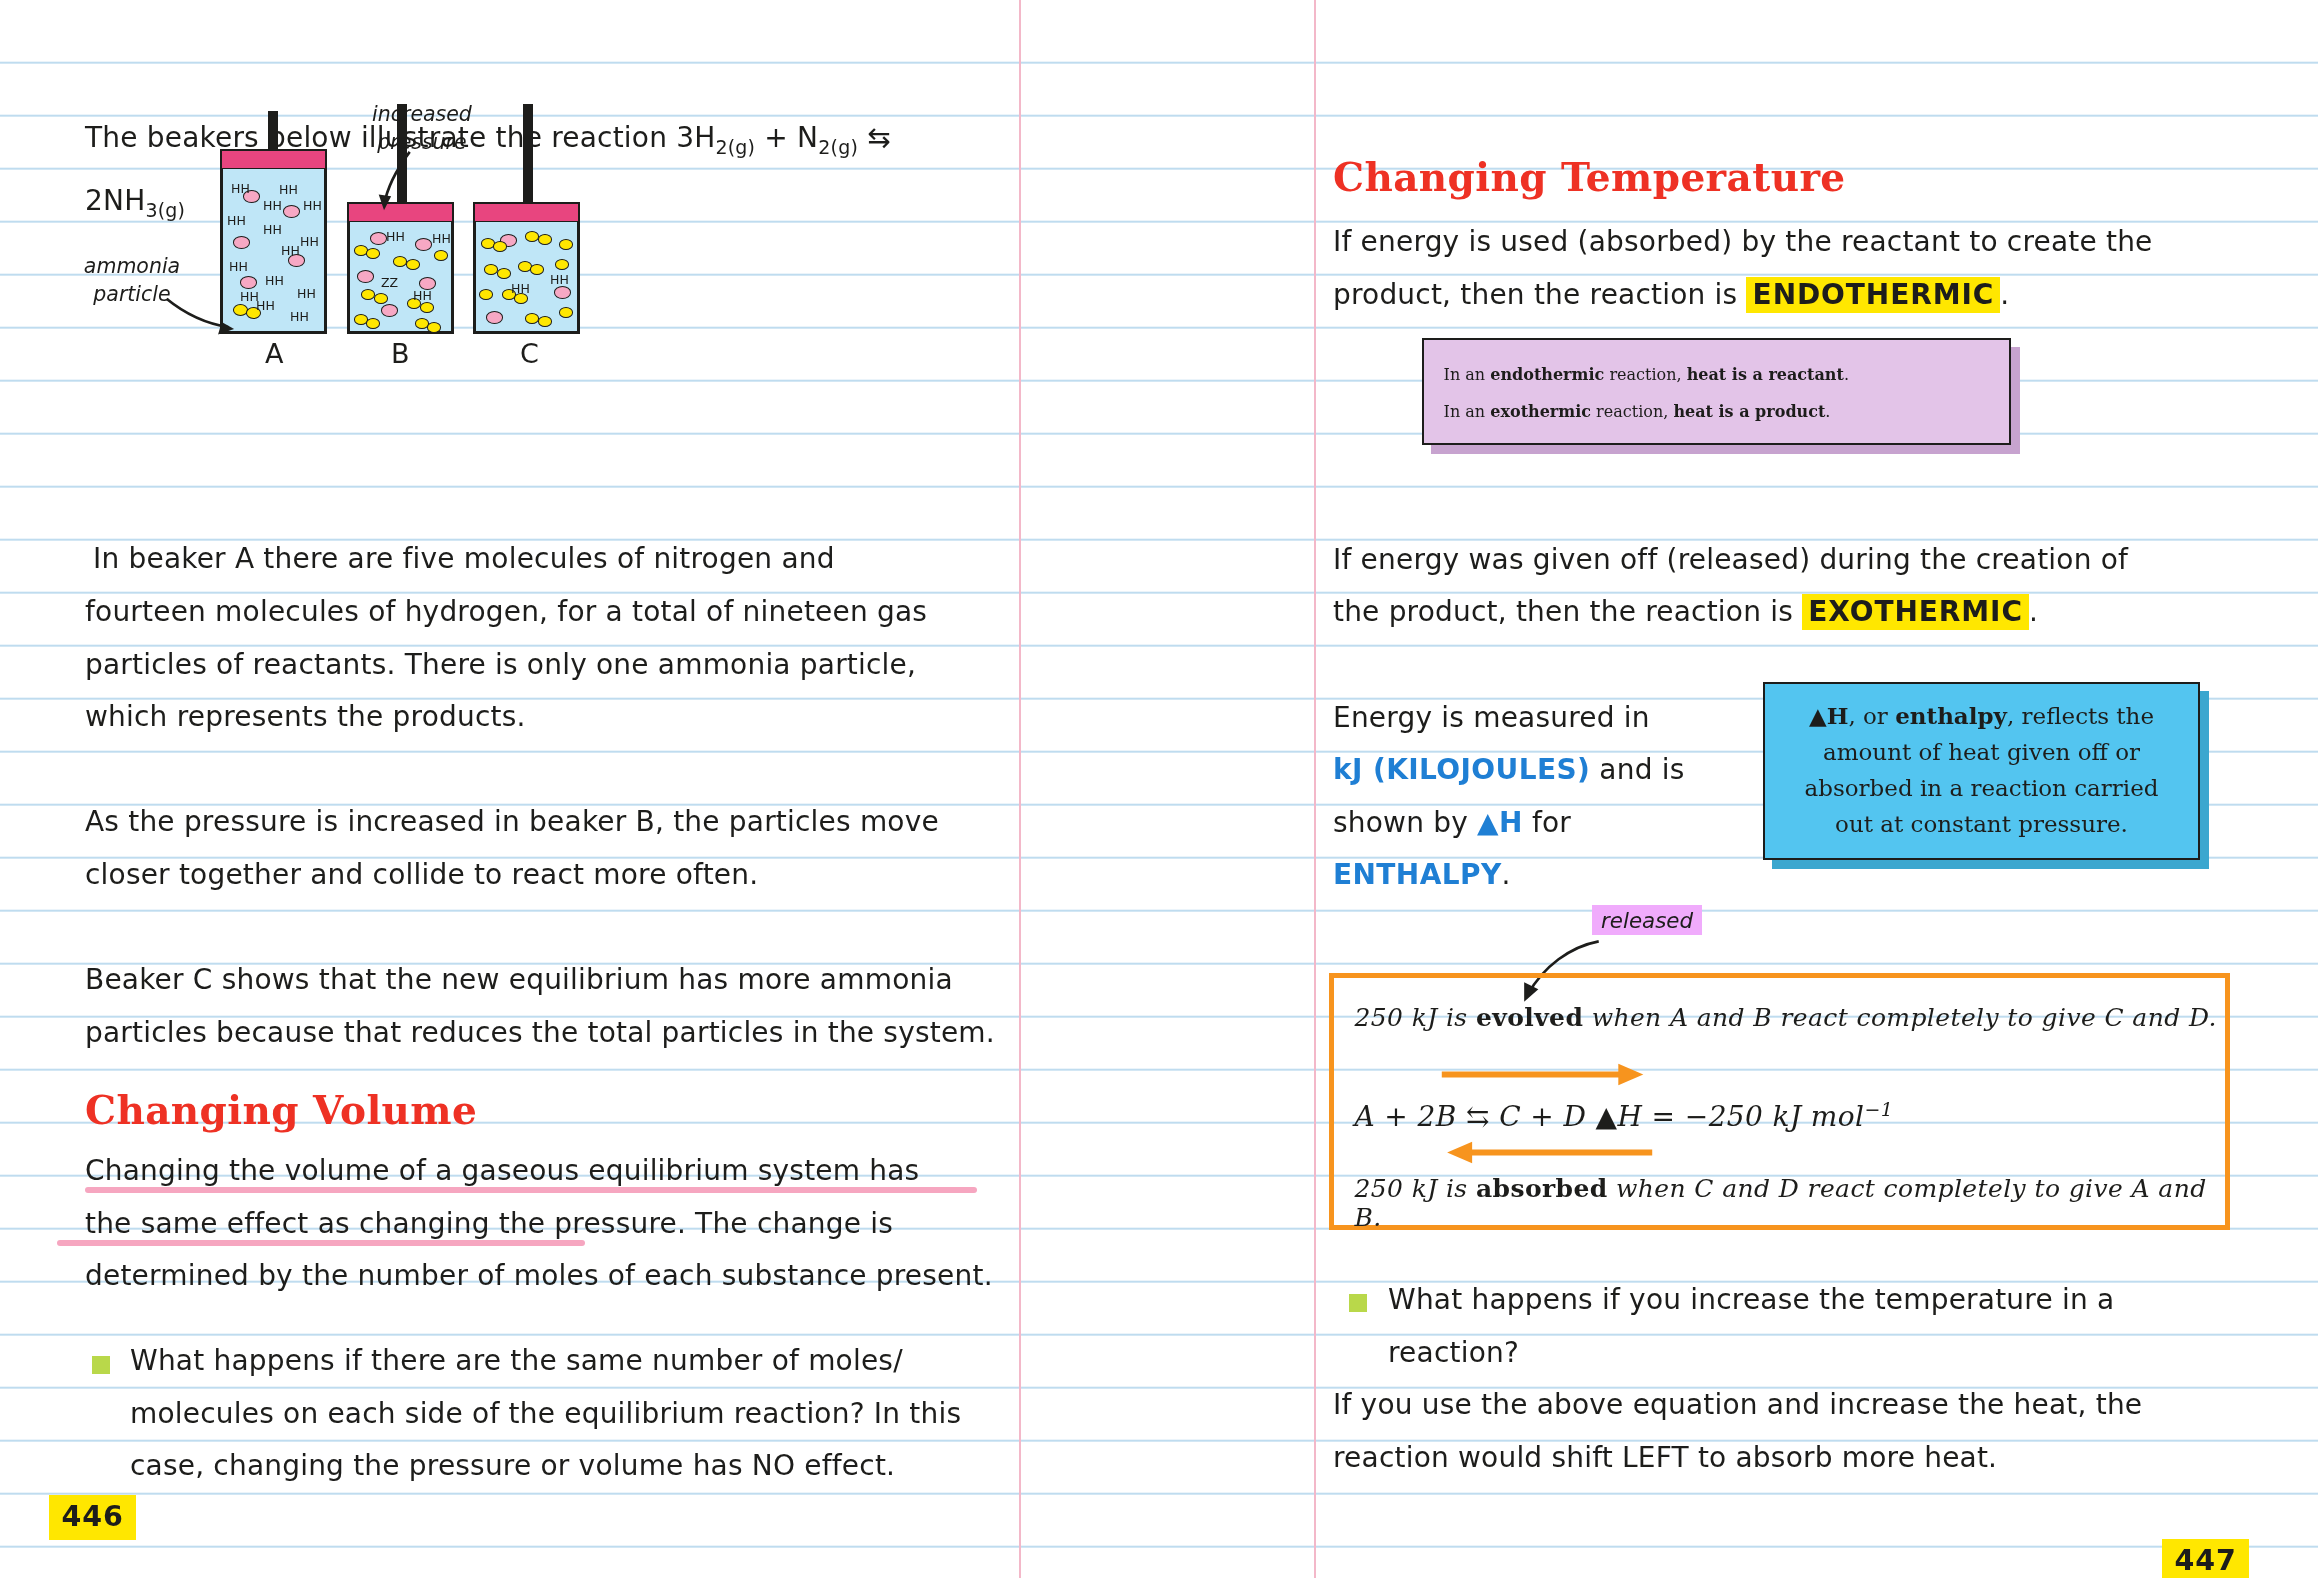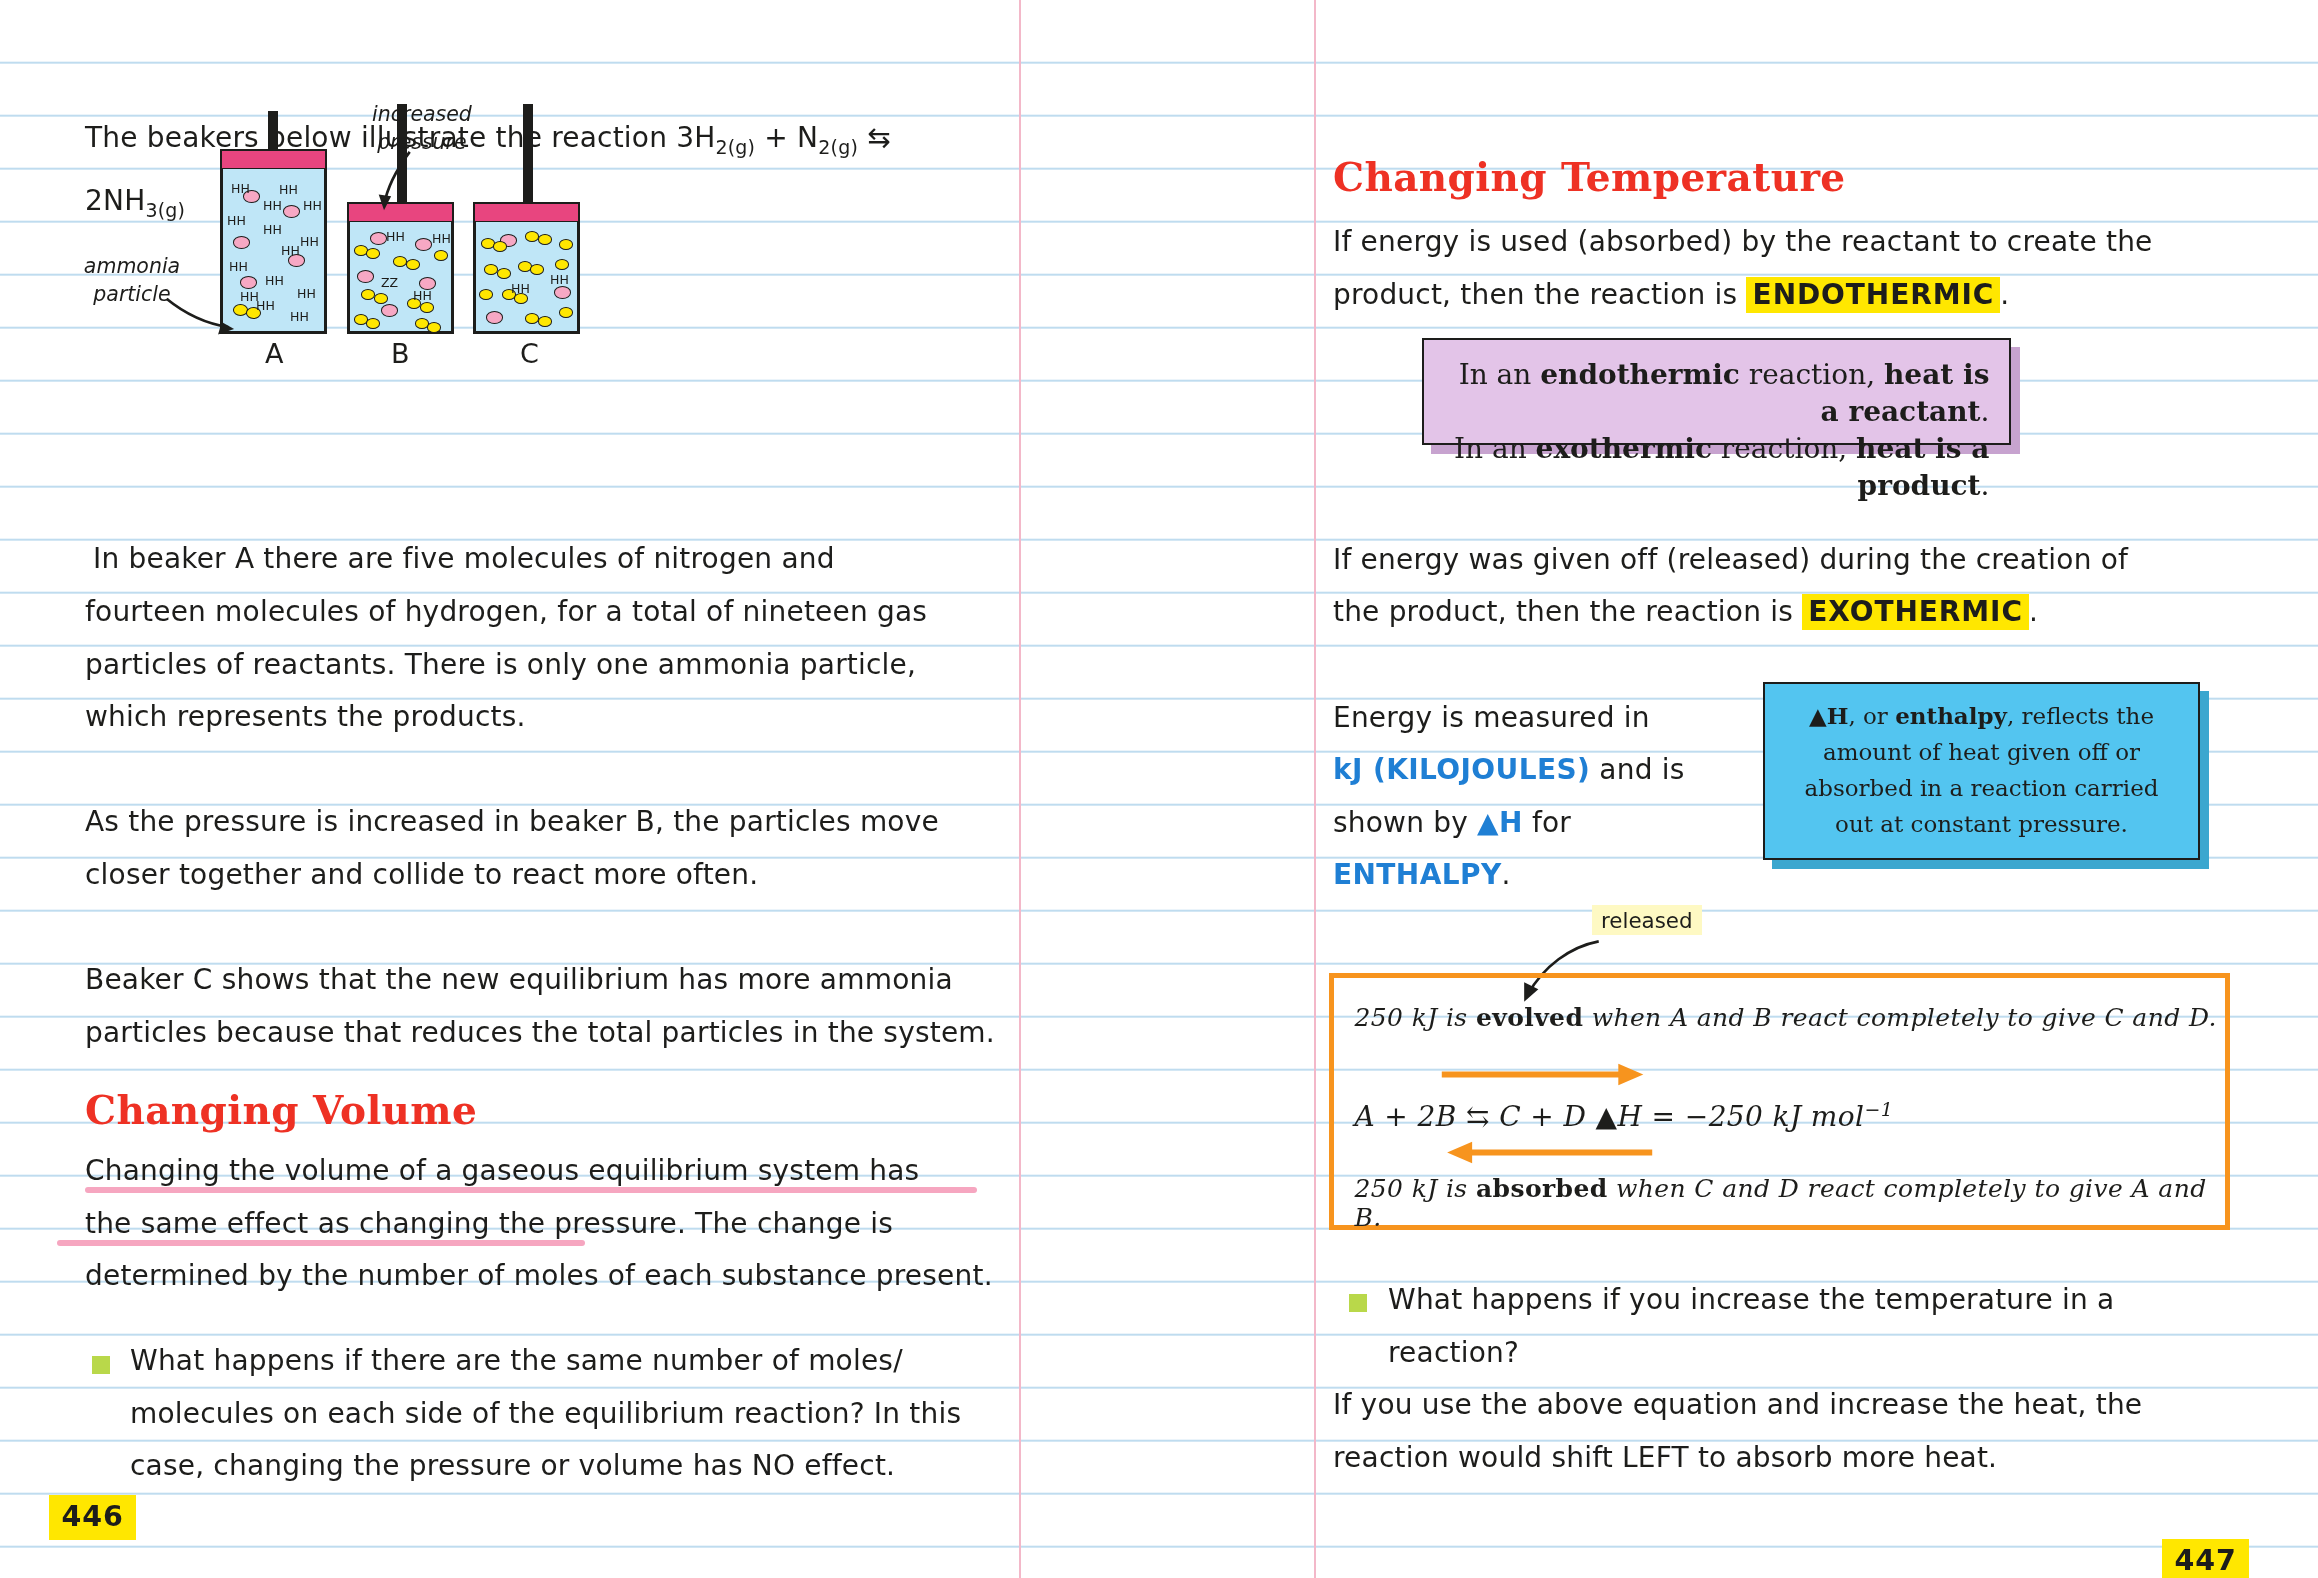--- a/index.html
+++ b/index.html
@@ -148,24 +148,24 @@
   }
 
   
   .box-purple {
     position: absolute;
     background: #e3c4e8;
     border: 2.7px solid #1d1d1b;
     box-shadow: 9px 9px 0 0 #c7a3cf;
     box-sizing: border-box;
     font-family: "DejaVu Serif", serif;
-    font-size: 28px;
+    font-size: 16px;
     line-height: 37px;
     color: #1d1d1b;
-    text-align: right;
+    text-align: left;
     padding: 16px 19.6px;
   }
   .box-blue {
     position: absolute;
     background: #53c5f0;
     border: 2.7px solid #1d1d1b;
     box-shadow: 9px 9px 0 0 #3ba7cf;
     box-sizing: border-box;
     font-family: "DejaVu Serif", serif;
     font-size: 23px;
@@ -184,22 +184,23 @@
     position: absolute;
     font-family: "DejaVu Serif", serif;
     font-style: italic;
     font-size: 25px;
     color: #1d1d1b;
     letter-spacing: 0.4px;
   }
   .eqtxt b { font-style: normal; font-weight: bold; }
   .note-yellow {
     position: absolute;
-    background: #fef9c3;
-    font-family: "DejaVu Sans", sans-serif;
+    background: #f0abfc;
+    font-family: "DejaVu Sans", sans-serif;
+    font-style: italic;
     font-size: 21.4px;
     color: #1d1d1b;
     padding: 2.7px 9px;
   }
   .pagenum {
     position: absolute;
     font-family: "DejaVu Sans", sans-serif;
     font-weight: bold;
     font-size: 28.5px;
     color: #1d1d1b;

